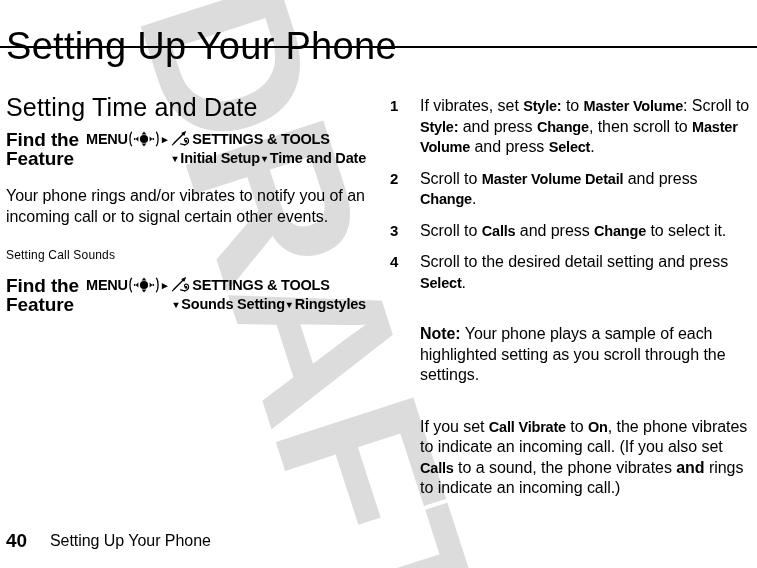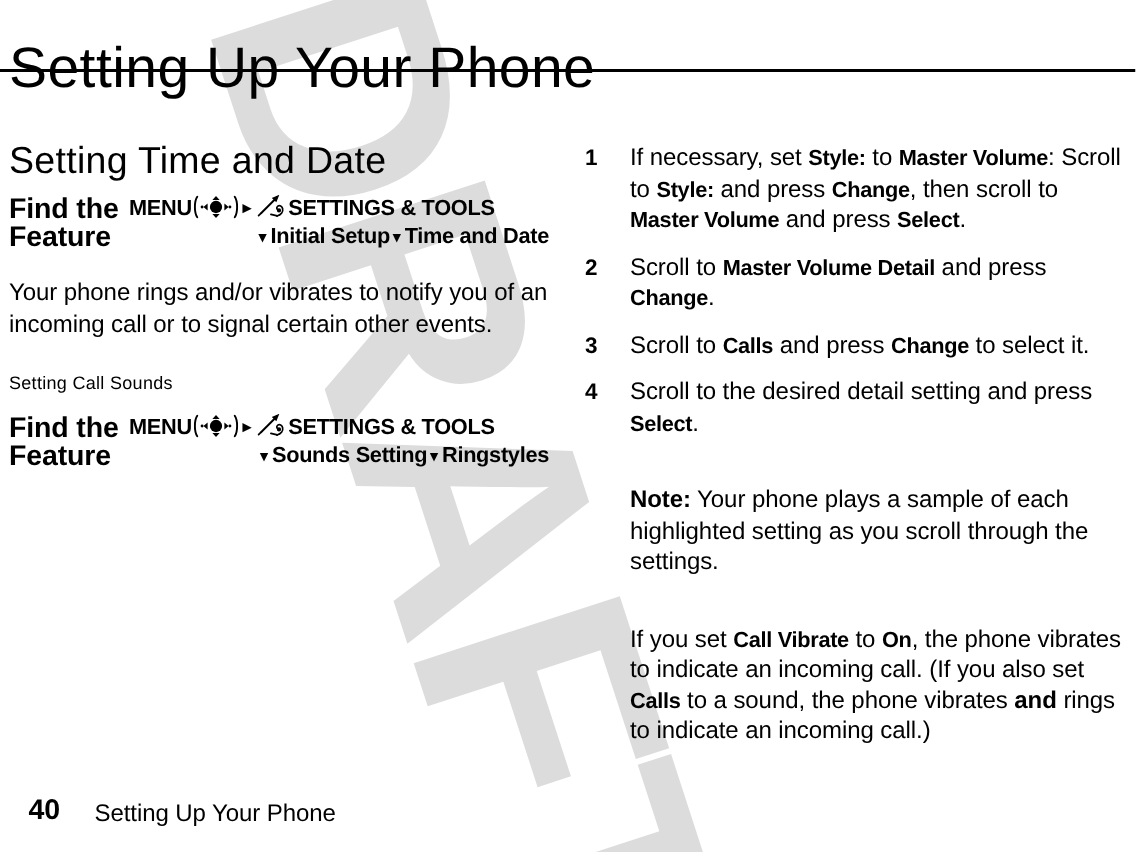--- a/index.html
+++ b/index.html
@@ -214,24 +214,24 @@
   }
   .note-text .emph {
     font-weight: bold;
     font-size: 16px;
     letter-spacing: -0.05px;
   }
 
   
   .footer {
     position: absolute;
-    left: 19px;
+    left: 6px;
     bottom: 16px;
     display: flex;
-    align-items: flex-end;
+    align-items: center;
   }
   .footer-page {
     font-size: 19px;
     font-weight: bold;
     width: 44px;
   }
   .footer-title {
     font-size: 16px;
     font-weight: normal;
     letter-spacing: -0.05px;
@@ -325,21 +325,21 @@
         </span>
       </div>
     </div>
 
   </div>
 
   <div class="col-right">
     <div id="steps-container">
         <div class="step">
           <div class="step-num">1</div>
-          <div class="step-text"><span>If necessary, set </span><b>Style:</b><span> to </span><b>Master Volume</b><span>: Scroll to </span><b>Style:</b><span> and press </span><b>Change</b><span>, then scroll to </span><b>Master Volume</b><span> and press </span><b>Select</b><span>.</span></div>
+          <div class="step-text"><span>If vibrates, set </span><b>Style:</b><span> to </span><b>Master Volume</b><span>: Scroll to </span><b>Style:</b><span> and press </span><b>Change</b><span>, then scroll to </span><b>Master Volume</b><span> and press </span><b>Select</b><span>.</span></div>
         </div>
         <div class="step">
           <div class="step-num">2</div>
           <div class="step-text"><span>Scroll to </span><b>Master Volume Detail</b><span> and press </span><b>Change</b><span>.</span></div>
         </div>
         <div class="step">
           <div class="step-num">3</div>
           <div class="step-text"><span>Scroll to </span><b>Calls</b><span> and press </span><b>Change</b><span> to select it.</span></div>
         </div>
         <div class="step">

